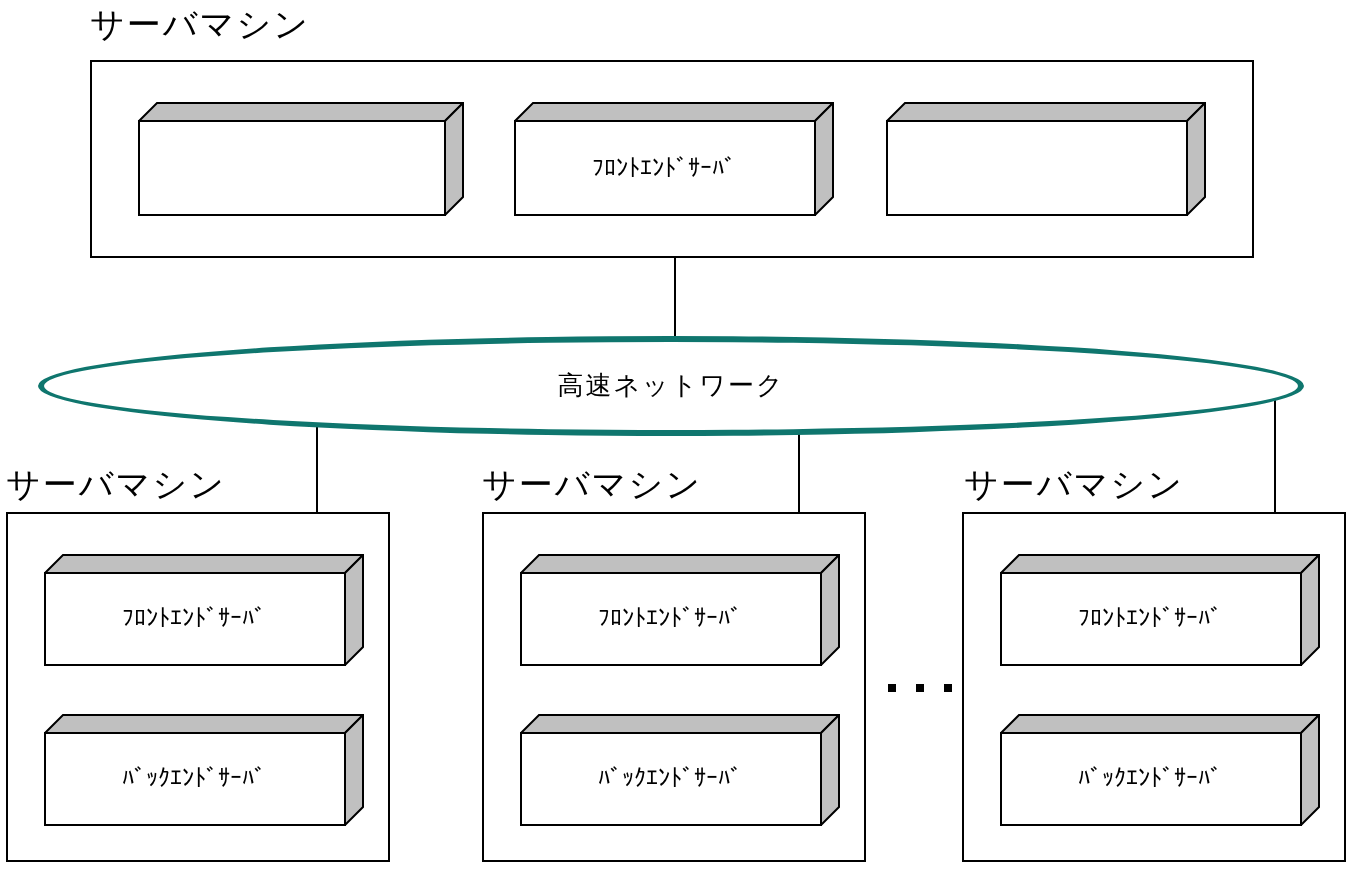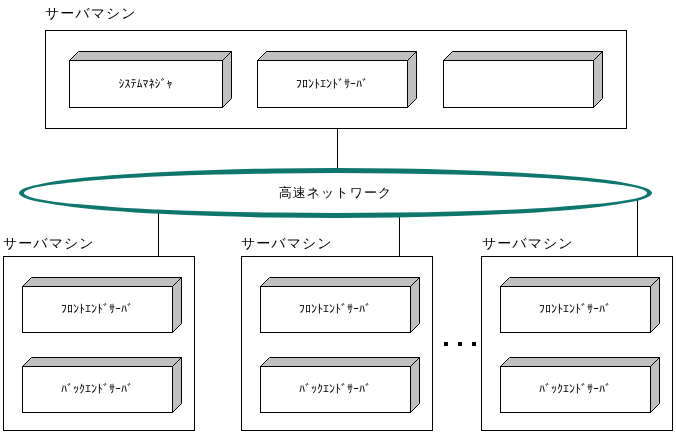--- a/index.html
+++ b/index.html
@@ -1,29 +1,29 @@
 <!DOCTYPE html>
 <html lang="ja"><head>
 <meta charset="utf-8">
 <style>
   html,body { margin:0; padding:0; background:#ffffff; }
   .canvas {
     position:relative; width:676px; height:436px; background:#ffffff;
     font-family:"Liberation Sans", sans-serif; color:#000000; overflow:hidden;
   }
   .machine-label {
-    position:absolute; font-size:14px; letter-spacing:1px; white-space:nowrap; line-height:14px;
+    position:absolute; font-size:17px; letter-spacing:1px; white-space:nowrap; line-height:14px;
   }
   .outline {
     position:absolute; border:1px solid #000000; box-sizing:border-box; background:transparent;
   }
   .vline { position:absolute; width:1px; background:#000000; z-index:1; }
   .net-ellipse {
     position:absolute; left:19px; top:168px; width:633px; height:50px;
-    border:5px solid #0f766e; border-radius:50%; background:#ffffff;
+    border:3px solid #0f766e; border-radius:50%; background:#ffffff;
     display:flex; align-items:center; justify-content:center; box-sizing:border-box; z-index:2;
   }
   .net-label { font-size:13px; letter-spacing:1px; white-space:nowrap; }
   .box3d { position:absolute; z-index:3; }
   .box3d svg { display:block; }
   .face-label {
     position:absolute; display:flex; align-items:center; justify-content:center;
     font-size:12px; white-space:nowrap;
   }
   .dot { position:absolute; width:4px; height:4px; background:#000000; z-index:3; }
@@ -40,21 +40,20 @@
 
   <div class="machine-label" style="left:45px; top:6px;">サーバマシン</div>
   <div class="outline" style="left:45px; top:30px; width:582px; height:99px;"></div>
 
   <div class="box3d" style="left:69px; top:51px;">
     <svg width="163" height="57">
       <polygon points="0.5,9.5 9.5,0.5 162.5,0.5 153.5,9.5" stroke="#000000" fill="#c0c0c0"></polygon>
       <polygon points="153.5,9.5 162.5,0.5 162.5,47.5 153.5,56.5" stroke="#000000" fill="#c0c0c0"></polygon>
       <rect x="0.5" y="9.5" width="153" height="47" fill="#ffffff" stroke="#000000"></rect>
     </svg>
-    <div class="face-label" style="left:0; top:9px; width:153px; height:47px;">ｼｽﾃﾑﾏﾈｼﾞｬ</div>
   </div>
 
   <div class="box3d" style="left:257px; top:51px;">
     <svg width="160" height="57">
       <polygon points="0.5,9.5 9.5,0.5 159.5,0.5 150.5,9.5" stroke="#000000" fill="#c0c0c0"></polygon>
       <polygon points="150.5,9.5 159.5,0.5 159.5,47.5 150.5,56.5" stroke="#000000" fill="#c0c0c0"></polygon>
       <rect x="0.5" y="9.5" width="150" height="47" fill="#ffffff" stroke="#000000"></rect>
     </svg>
     <div class="face-label" style="left:0; top:9px; width:150px; height:47px;">ﾌﾛﾝﾄｴﾝﾄﾞｻｰﾊﾞ</div>
   </div>

